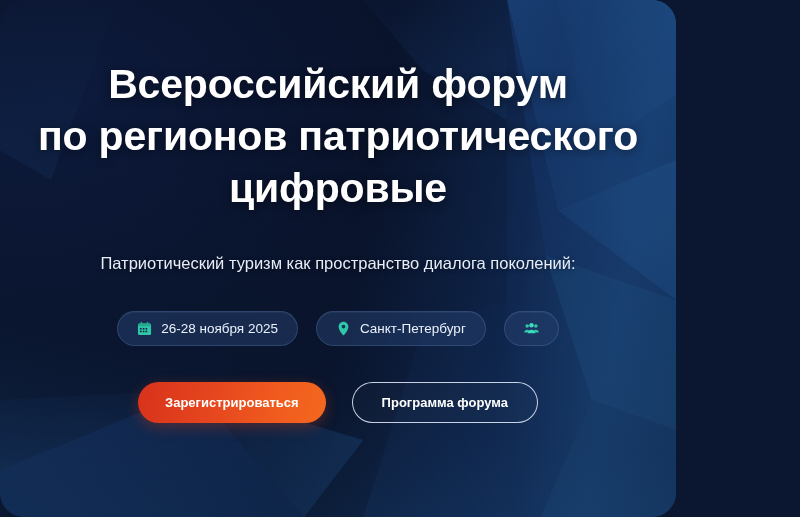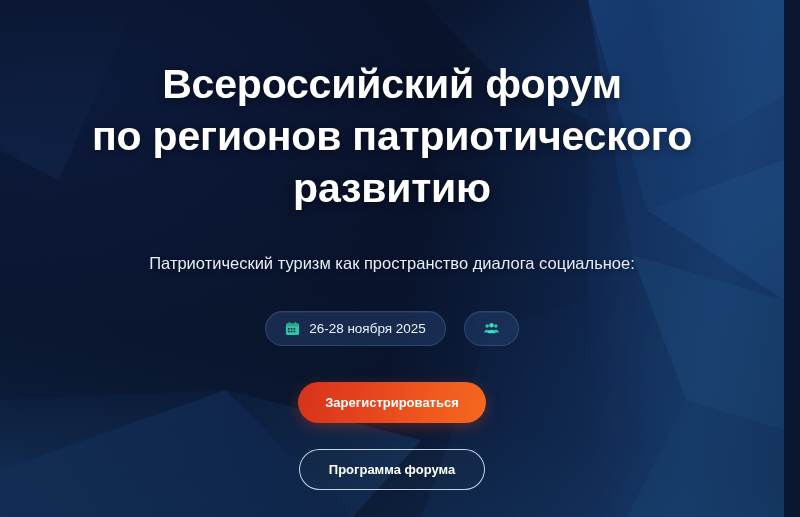--- a/index.html
+++ b/index.html
@@ -3,25 +3,26 @@
 <meta charset="utf-8">
 <title>Hero banner</title>
 <style>
   html, body {
     margin: 0;
     padding: 0;
     background: #0b1630;
   }
   #stage {
     position: relative;
-    width: 784px;
+    width: 676px;
     height: 517px;
     overflow: hidden;
     font-family: "Liberation Sans", "DejaVu Sans", sans-serif;
     background: #0a1430;
+    border-radius: 24px;
   }
 
   
   .bg-layer {
     position: absolute;
     inset: 0;
     width: 100%;
     height: 100%;
     display: block;
   }
@@ -123,21 +124,21 @@
     justify-content: center;
     width: 15px;
     height: 15px;
     flex: 0 0 auto;
   }
   .pill-icon svg { display: block; }
 
   
   .btn-row {
     display: flex;
-    flex-direction: column;
+    flex-direction: row;
     align-items: center;
     justify-content: center;
     gap: 26px;
     margin-top: 36px;
   }
   .btn {
     display: inline-flex;
     align-items: center;
     justify-content: center;
     height: 41px;
@@ -217,25 +218,25 @@
   </svg>
 
   <div class="bg-right-wash"></div>
   <div class="bg-bottom-wash"></div>
 
   <div class="content">
 
     <h1 class="hero-title">
       <span class="tline">Всероссийский форум</span>
       <span class="tline">по регионов патриотического</span>
-      <span class="tline">развитию</span>
+      <span class="tline">цифровые</span>
     </h1>
 
     <p class="hero-subtitle">
-      <span class="sline">Патриотический туризм как пространство диалога социальное:</span>
+      <span class="sline">Патриотический туризм как пространство диалога поколений:</span>
     </p>
 
     <div class="pill-row">
 
       <div class="pill">
         <span class="pill-icon">
           <svg width="15" height="15" viewBox="0 0 16 16" fill="none">
             <rect x="1" y="2.6" width="14" height="12.2" rx="1.6" fill="#2fc7a8"></rect>
             <rect x="1" y="2.6" width="14" height="3.1" rx="1.6" fill="#24a98e"></rect>
             <rect x="4" y="0.8" width="1.5" height="3.1" rx="0.7" fill="#24a98e"></rect>
@@ -244,20 +245,29 @@
             <rect x="6.1" y="7.4" width="1.8" height="1.7" fill="#0e2340"></rect>
             <rect x="9.1" y="7.4" width="1.8" height="1.7" fill="#0e2340"></rect>
             <rect x="3.1" y="10.3" width="1.8" height="1.7" fill="#0e2340"></rect>
             <rect x="6.1" y="10.3" width="1.8" height="1.7" fill="#0e2340"></rect>
             <rect x="9.1" y="10.3" width="1.8" height="1.7" fill="#0e2340"></rect>
           </svg>
         </span>
         <span class="pill-label">26-28 ноября 2025</span>
       </div>
 
+      <div class="pill">
+        <span class="pill-icon">
+          <svg width="15" height="15" viewBox="0 0 16 16" fill="none">
+            <path d="M8 0.9c-2.9 0-5.2 2.3-5.2 5.2 0 3.8 4.5 8.7 4.7 8.9a0.7 0.7 0 0 0 1 0c0.2-0.2 4.7-5.1 4.7-8.9C13.2 3.2 10.9 0.9 8 0.9z" fill="#2fc7a8"></path>
+            <circle cx="8" cy="6.0" r="1.95" fill="#153156"></circle>
+          </svg>
+        </span>
+        <span class="pill-label">Санкт-Петербург</span>
+      </div>
 
       <div class="pill">
         <span class="pill-icon">
           <svg width="17" height="15" viewBox="0 0 20 16" fill="none">
             <circle cx="4.2" cy="4.6" r="2.35" fill="#2fc7a8"></circle>
             <path d="M0.3 13.2c0-2.3 1.8-3.7 3.9-3.7s3.9 1.4 3.9 3.7z" fill="#2fc7a8"></path>
             <circle cx="15.8" cy="4.6" r="2.35" fill="#2fc7a8"></circle>
             <path d="M11.9 13.2c0-2.3 1.8-3.7 3.9-3.7s3.9 1.4 3.9 3.7z" fill="#2fc7a8"></path>
             <circle cx="10" cy="3.5" r="3.0" fill="#39dcbc"></circle>
             <path d="M4.9 14.4c0-2.9 2.3-4.8 5.1-4.8s5.1 1.9 5.1 4.8z" fill="#39dcbc"></path>

